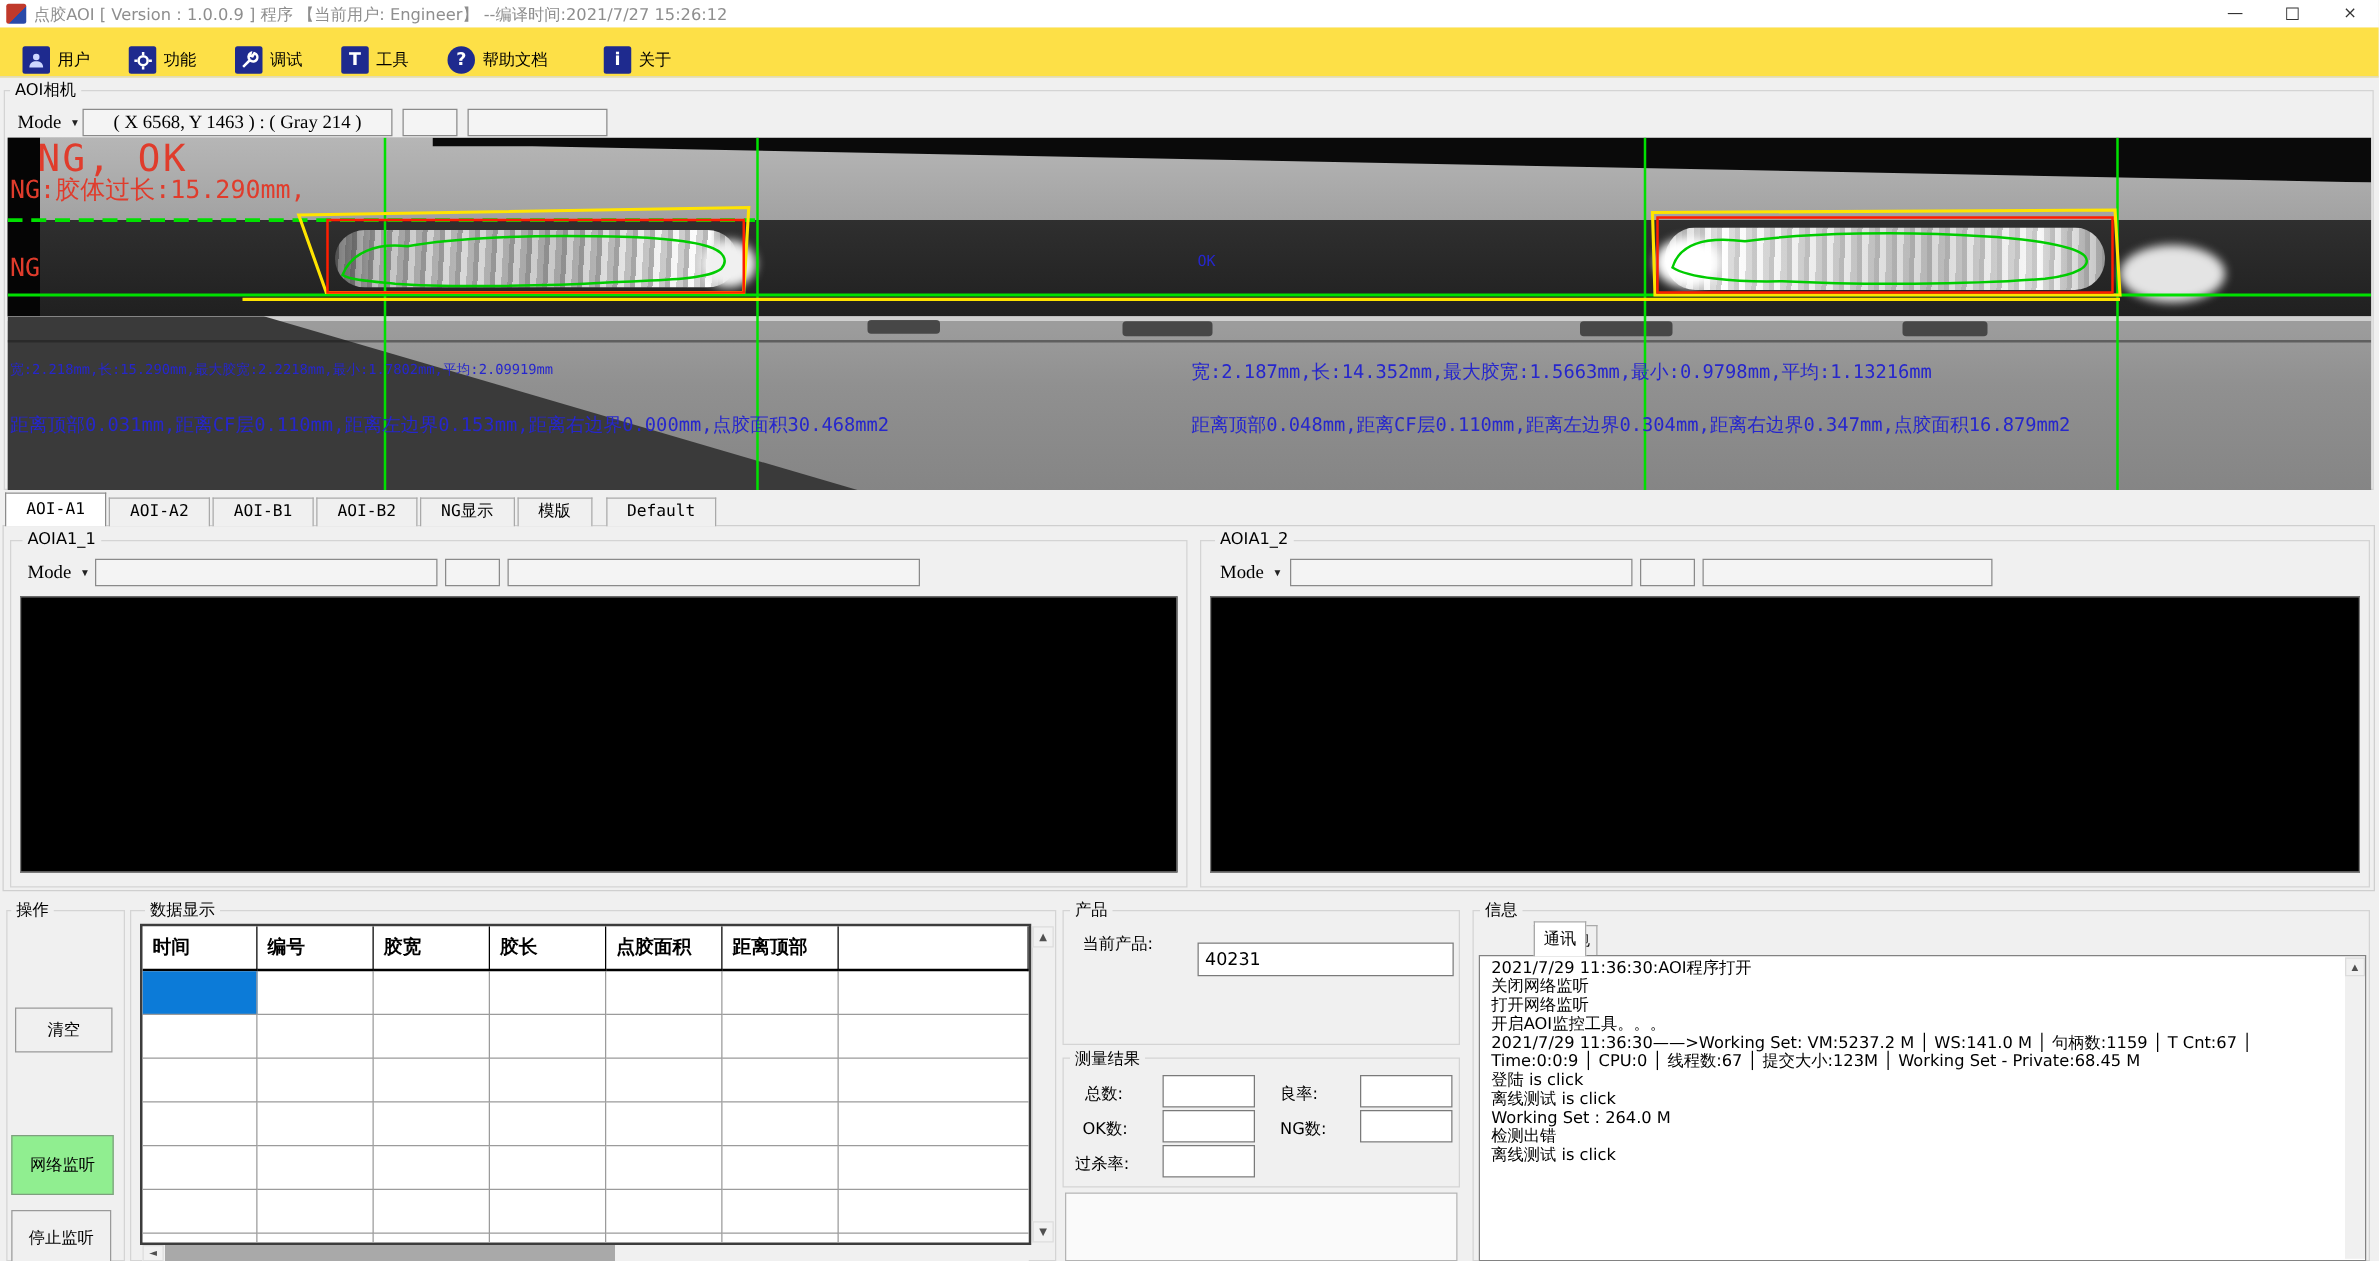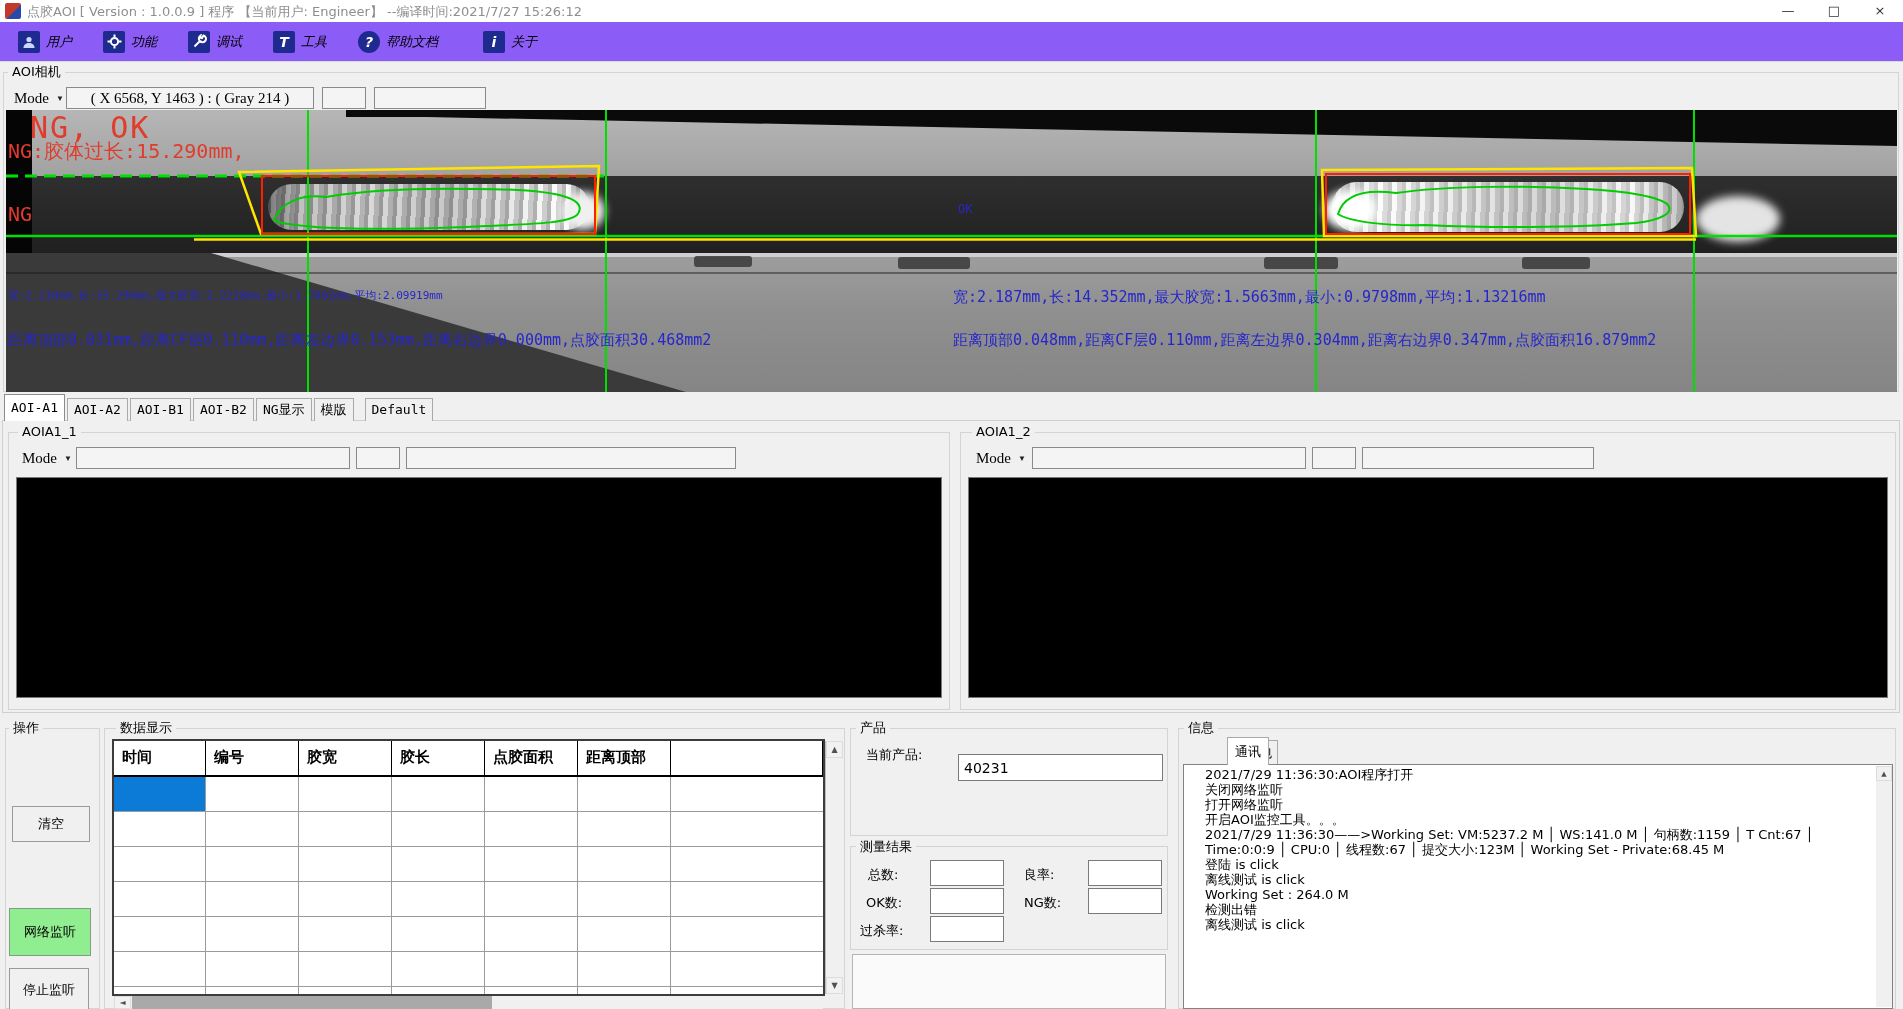--- a/index.html
+++ b/index.html
@@ -7,21 +7,21 @@
 body { background:#f0f0f0; font-family:"DejaVu Sans","Liberation Sans",sans-serif; font-size:13px; color:#000; position:relative; }
 
 
 .titlebar { position:absolute; left:0; top:0; width:100%; height:22px; background:#ffffff; }
 .app-icon { position:absolute; left:5px; top:3px; width:16px; height:16px; background:linear-gradient(135deg,#c0392b 0 55%,#2949a8 55% 100%); border-radius:2px; }
 .title-text { position:absolute; left:27px; top:3px; font-size:13px; color:#8e8e8e; white-space:nowrap; }
 .win-btn { position:absolute; top:0; width:46px; height:22px; text-align:center; line-height:21px; color:#333; font-size:13px; cursor:default; }
 .win-min { right:92px; } .win-max { right:46px; } .win-close { right:0; }
 
 
-.menubar { position:absolute; top:22px; left:0; width:100%; height:40px; border-bottom:1px solid #d9d9d9; display:flex; align-items:center; padding-left:15px; gap:25px; background:#8b5cf6;font-style:italic; }
+.menubar { position:absolute; top:22px; left:0; width:100%; height:40px; border-bottom:1px solid #d9d9d9; display:flex; align-items:flex-end; padding-left:15px; gap:25px; background:#fde047; }
 .tool-btn { display:flex; align-items:center; gap:6px; padding:2px 3px; }
 .tool-btn:last-child { margin-left:14px; }
 .tool-icon { width:22px; height:22px; background:#1e2a8e; color:#fff; display:flex; align-items:center; justify-content:center; font-weight:bold; font-size:14px; border-radius:2px; flex:0 0 auto; }
 .tool-icon.round { border-radius:50%; }
 .tool-icon svg { display:block; }
 
 
 .glabel { position:absolute; background:#f0f0f0; padding:0 4px; z-index:6; font-size:13px; white-space:nowrap; }
 .gbox { position:absolute; border:1px solid #d4d4d4; }
 .vbox { position:absolute; height:22px; background:#f4f4f4; border:1px solid #8a8a8a; }
@@ -48,21 +48,21 @@
   background:repeating-linear-gradient(91deg,rgba(30,30,30,.22) 0 4px,rgba(255,255,255,.14) 4px 9px,rgba(70,70,70,.18) 9px 14px),
   linear-gradient(90deg,#c0c0c0,#ffffff 12%,#e8e8e8 35%,#d0d0d0 60%,#f8f8f8 85%,#b8b8b8); }
 .blob { position:absolute; border-radius:50%; filter:blur(4px); }
 .cam-svg { position:absolute; left:0; top:0; z-index:3; }
 .ovtext { position:absolute; z-index:4; font-family:"DejaVu Sans Mono","DejaVu Sans",monospace; white-space:nowrap; }
 .red-t { color:#e03c2c; }
 .blue-t { color:#2626cc; }
 
 
 .tabstrip { position:absolute; left:4px; top:394px; height:27px; display:flex; align-items:flex-end; font-family:"DejaVu Sans Mono",monospace; z-index:5; }
-.tab { height:23px; padding:0 6px; background:#f0f0f0; border:1px solid #a9a9a9; border-bottom:none; margin-right:2px; line-height:22px; font-size:13px; }
+.tab { height:23px; padding:0 16px; background:#f0f0f0; border:1px solid #a9a9a9; border-bottom:none; margin-right:2px; line-height:22px; font-size:13px; }
 .tab.active { height:27px; background:#fff; border-color:#8c8c8c; line-height:26px; }
 .tab.tab-gap { margin-left:9px; }
 .tabpage { position:absolute; left:2px; top:420px; width:1898px; height:293px; border:1px solid #cfcfcf; background:#f0f0f0; }
 
 
 .btn { position:absolute; background:#f0f0f0; border:1px solid #9a9a9a; text-align:center; font-size:13px; }
 .btn-green { background:#90ee90; border-color:#7f9f7f; }
 
 
 .dtable { position:absolute; left:112px; top:739px; width:713px; height:257px; border:2px solid #3c3c3c; background:#fff; overflow:hidden; }
@@ -78,21 +78,21 @@
 .sbar { position:absolute; background:#f0f0f0; }
 .sbtn { position:absolute; background:#f1f1f1; border:1px solid #dcdcdc; color:#505050; text-align:center; }
 .sthumb { position:absolute; background:#a9a9a9; }
 
 
 .inbox { position:absolute; background:#fff; border:1px solid #7a7a7a; font-size:14px; padding:0 5px; font-family:inherit; }
 
 
 .itab { position:absolute; background:#f0f0f0; border:1px solid #a9a9a9; border-bottom:none; font-size:13px; text-align:center; }
 .itab.active { background:#fff; z-index:3;margin-left:44px; }
-.logbox { position:absolute; left:1183px; top:764px; width:710px; height:245px; background:#fff; border:1px solid #828282; padding:2px 20px 2px 21px; overflow:hidden; }
+.logbox { position:absolute; left:1183px; top:764px; width:710px; height:245px; background:#fff; border:1px solid #828282; padding:2px 20px 2px 9px; overflow:hidden; }
 .logline { font-size:13px; line-height:15px; white-space:nowrap; }
 </style>
 </head>
 <body>
 
 <div class="titlebar">
   <span class="app-icon"></span>
   <span class="title-text">点胶AOI [ Version : 1.0.0.9 ]  程序 【当前用户: Engineer】 --编译时间:2021/7/27 15:26:12</span>
   <span class="win-btn win-min">—</span>
   <span class="win-btn win-max">□</span>

